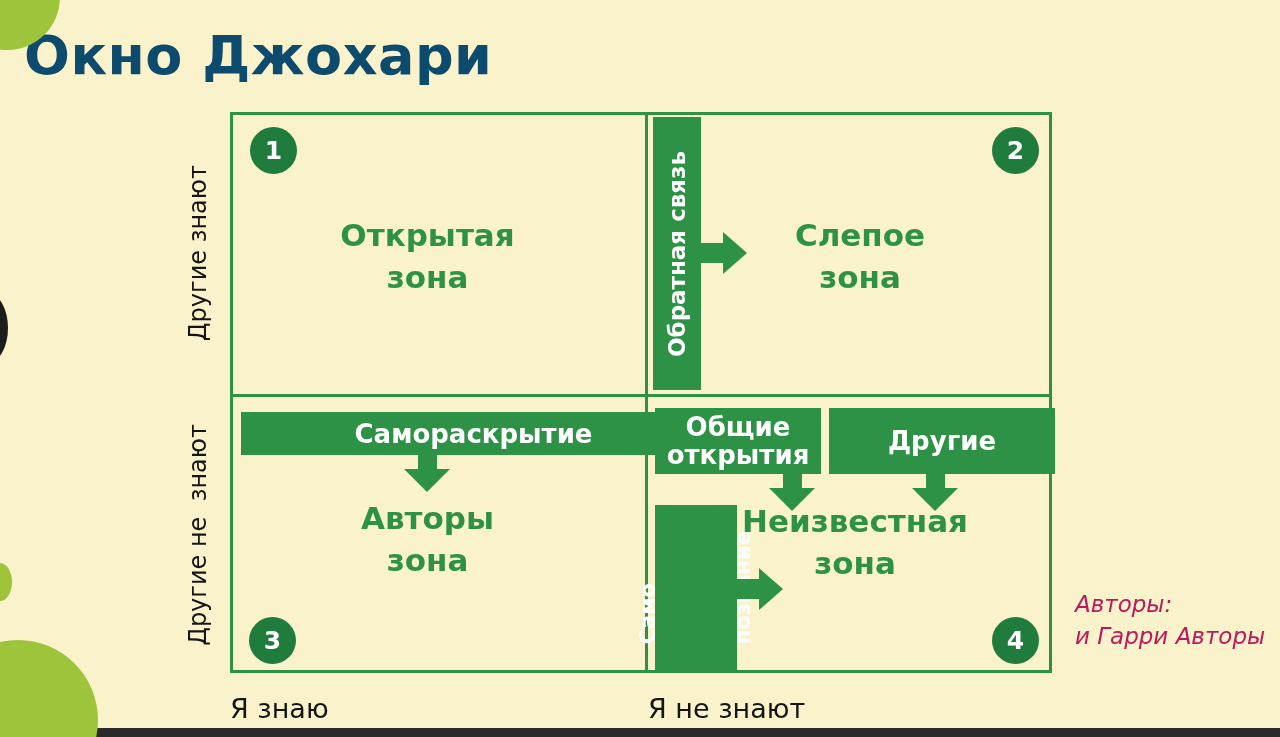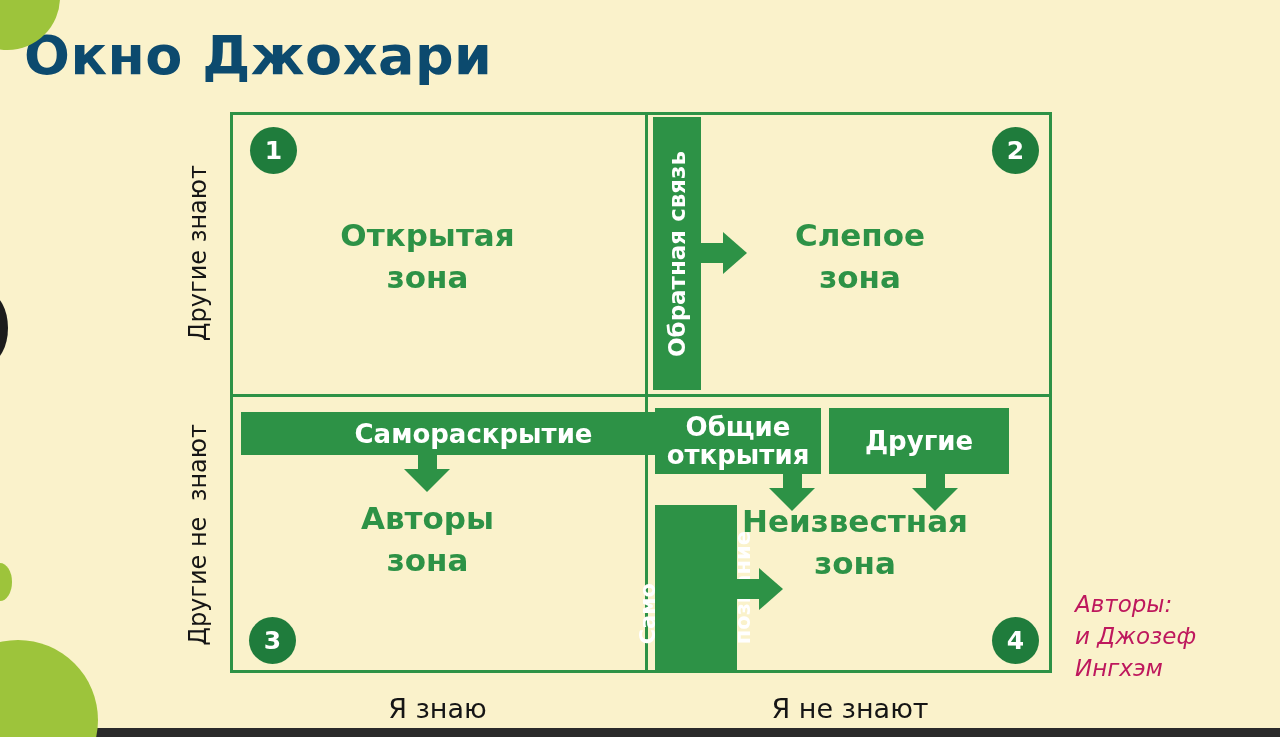--- a/index.html
+++ b/index.html
@@ -61,21 +61,21 @@
     position:absolute;background:var(--green);display:flex;align-items:center;justify-content:center;
     color:var(--bar-text);font-weight:bold;z-index:4;
   }
   .vbar .vtext{font-size:23px;}
   .vbar .vtext.two-line{font-size:21px;line-height:1.5;}
 
   
   .axis-y{position:absolute;left:174px;width:48px;display:flex;align-items:center;justify-content:center;
     font-size:24px;color:var(--text-dark);z-index:4;}
   .axis-y .vtext{font-size:24px;}
-  .axis-x{position:absolute;text-align:center;font-size:27px;color:var(--text-dark);z-index:4;}
+  .axis-x{position:absolute;text-align:left;font-size:27px;color:var(--text-dark);z-index:4;}
 
   
   .arrow-down{position:absolute;display:flex;flex-direction:column;align-items:center;z-index:4;}
   .arrow-down .shaft{width:19px;height:14px;background:var(--green);}
   .arrow-down .head{width:0;height:0;border-left:23px solid transparent;border-right:23px solid transparent;
     border-top:23px solid var(--green);}
   .arrow-right{position:absolute;display:flex;align-items:center;z-index:4;}
   .arrow-right .shaft{width:22px;height:20px;background:var(--green);}
   .arrow-right .head{width:0;height:0;border-top:21px solid transparent;border-bottom:21px solid transparent;
     border-left:24px solid var(--green);}
@@ -141,21 +141,21 @@
   </div>
   <div class="zone-title" style="left:270px;top:497px;width:315px;">
     <div>Авторы</div>
     <div>зона</div>
   </div>
 
   <div class="gbar double" style="left:655px;top:408px;width:166px;height:66px;">
     <div>Общие</div>
     <div>открытия</div>
   </div>
-  <div class="gbar double" style="left:829px;top:408px;width:180px;height:66px;">
+  <div class="gbar double" style="left:829px;top:408px;width:226px;height:66px;">
     <div>Другие</div>
   </div>
   <div class="arrow-down" style="left:769px;top:474px;">
     <div class="shaft"></div>
     <div class="head"></div>
   </div>
   <div class="arrow-down" style="left:912px;top:474px;">
     <div class="shaft"></div>
     <div class="head"></div>
   </div>
@@ -169,16 +169,16 @@
     <div class="shaft"></div>
     <div class="head"></div>
   </div>
   <div class="zone-title" style="left:730px;top:500px;width:250px;">
     <div>Неизвестная</div>
     <div>зона</div>
   </div>
 
   <div class="authors">
     <div>Авторы:</div>
-    <div>и Джозеф Ингхэм</div>
+    <div>и Гарри Авторы</div>
   </div>
 
 </div>
 
 </body></html>

